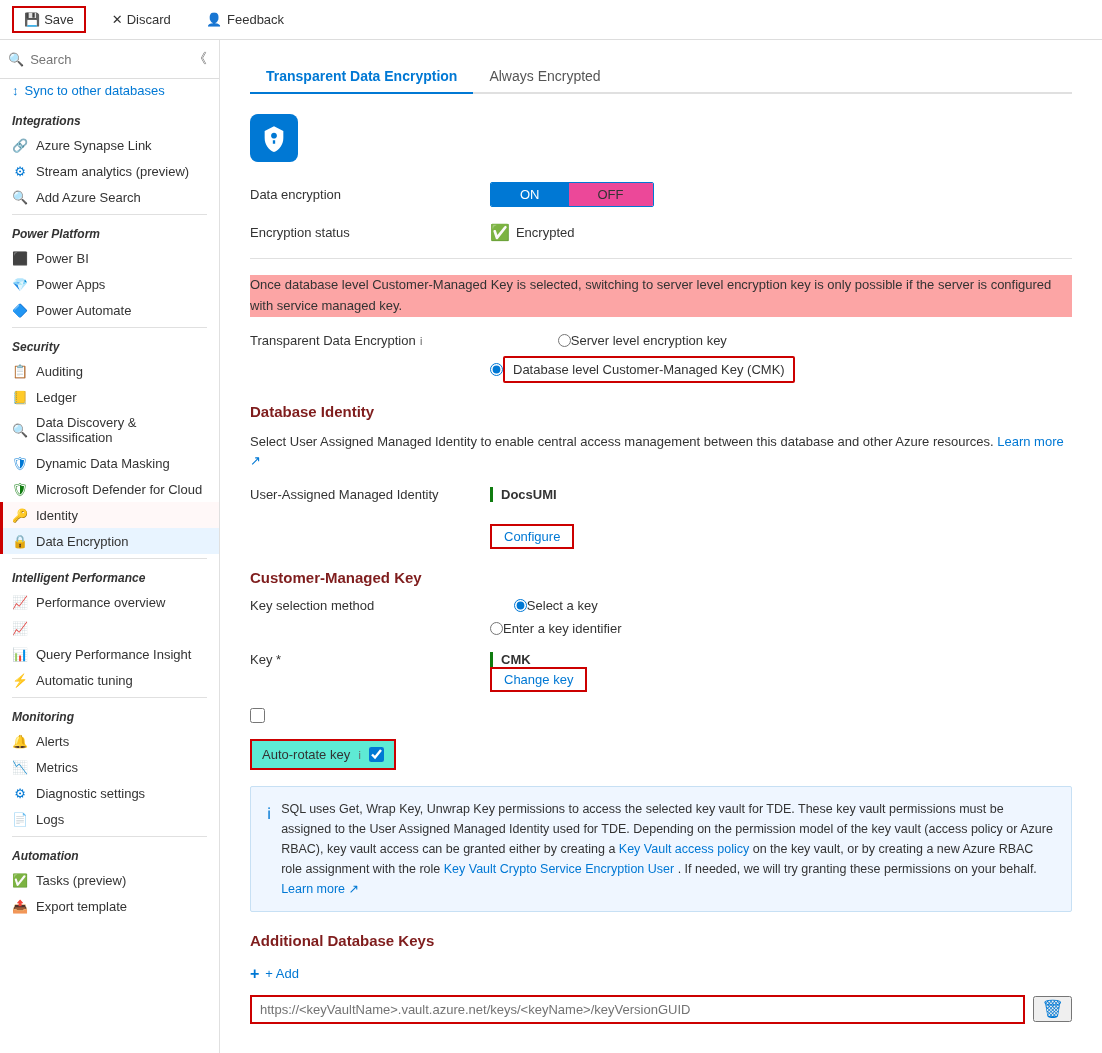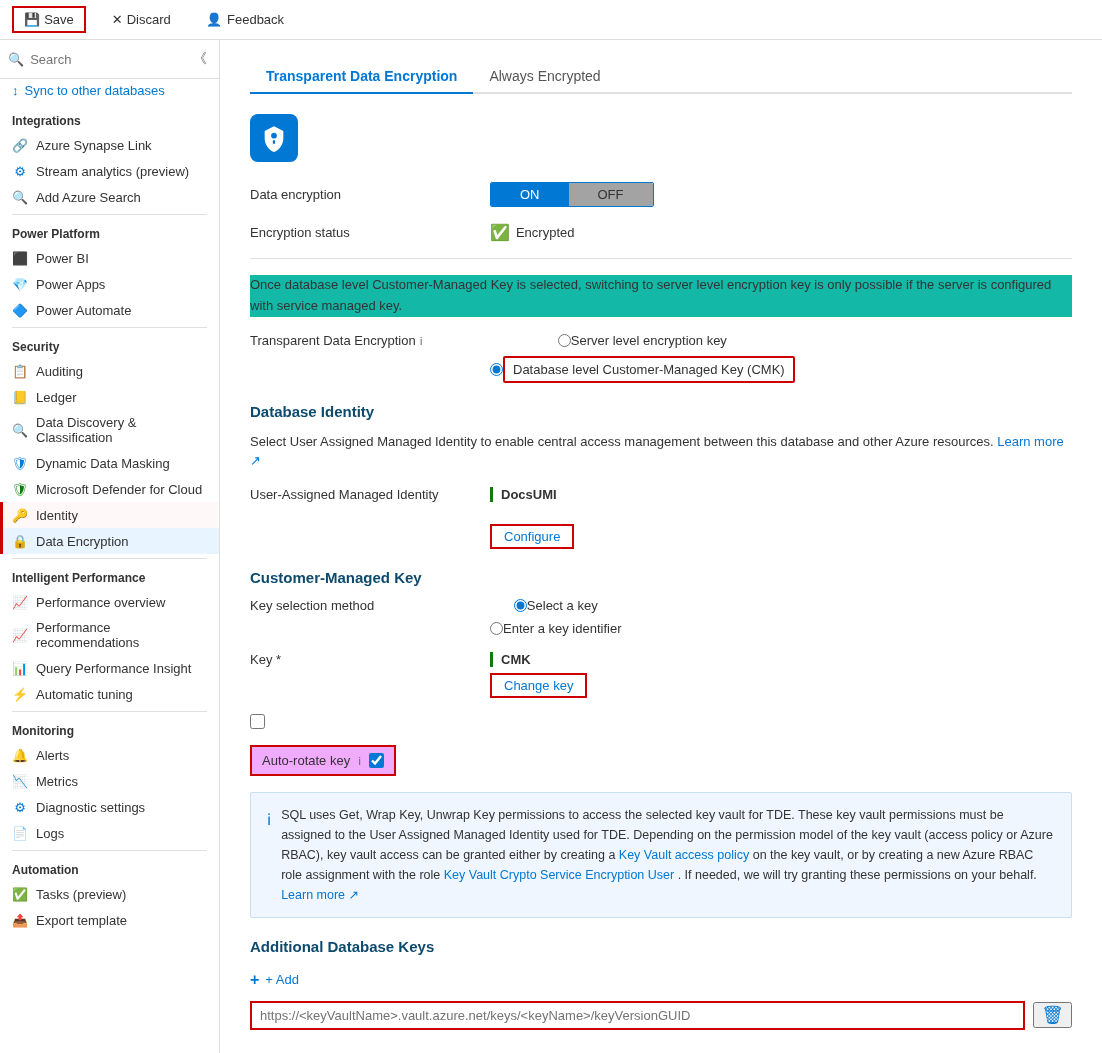--- a/index.html
+++ b/index.html
@@ -33,21 +33,21 @@
       border-bottom: 1px solid #ddd; margin-bottom: 4px;
     }
     .sidebar-search input {
       border: none; outline: none; font-size: 13px; flex: 1; color: #555;
     }
     .sidebar-sync {
       padding: 4px 12px 8px; color: #0078d4; cursor: pointer; font-size: 13px;
       display: flex; align-items: center; gap: 6px;
     }
     .sidebar-section-label {
-      font-weight: 600; font-size: 12px; padding: 8px 12px 4px; color: #333;
+      font-weight: 600; font-size: 12px; padding: 8px 12px 4px; color: #333; font-style: italic;
     }
     .sidebar-item {
       display: flex; align-items: center; gap: 8px; padding: 5px 12px;
       cursor: pointer; font-size: 13px; color: #333;
     }
     .sidebar-item.active { background: #e8f4ff; font-weight: 500; }
     .sidebar-item.highlighted { background: #fff3f3; border-left: 3px solid #c00; padding-left: 9px; }
     .sidebar-icon { width: 16px; height: 16px; display: inline-flex; align-items: center; justify-content: center; flex-shrink: 0; }
     .sidebar-divider { border: none; border-top: 1px solid #e0e0e0; margin: 4px 12px; }
 
@@ -79,21 +79,21 @@
     }
     .field-label { width: 220px; font-size: 13px; color: #333; flex-shrink: 0; }
     .field-value { display: flex; align-items: center; gap: 8px; }
 
     
     .toggle-group { display: flex; border: 1px solid #0078d4; border-radius: 2px; overflow: hidden; }
     .toggle-btn {
       padding: 4px 29px; font-size: 13px; cursor: pointer; border: none;
     }
     .toggle-btn.on { background: #0078d4; color: #fff; }
-    .toggle-btn.off { background: #a3a3a3; color: #333; }
+    .toggle-btn.off { background: #ec4899; color: #333; }
 
     
     .status-encrypted { display: flex; align-items: center; gap: 6px; color: #333; }
     .check-circle { color: #107c10; font-size: 16px; }
 
     
     hr { border: none; border-top: 1px solid #e0e0e0; margin: 16px 0; }
 
     
     .info-text { font-size: 13px; color: #333; line-height: 1.6; margin-bottom: 16px; background: #fafafa; padding: 10px; }
@@ -101,21 +101,21 @@
     
     .radio-group { display: flex; flex-direction: column; gap: 8px; }
     .radio-item { display: flex; align-items: center; font-size: 13px; cursor: pointer; }
     .radio-item input[type=radio] { accent-color: #0078d4; }
     .radio-selected-box {
       border: 2px solid #c00; padding: 4px 8px; border-radius: 2px;
       display: inline-flex; align-items: center; gap: 6px;
     }
 
     
-    .section-header { font-size: 15px; font-weight: 600; color: #0c4a6e; margin-bottom: 12px; margin-top: 20px; }
+    .section-header { font-size: 15px; font-weight: 600; color: #7f1d1d; margin-bottom: 12px; margin-top: 20px; }
 
     
     .identity-value { border-left: 3px solid #107c10; padding-left: 8px; font-weight: 600; color: #333; }
 
     
     .configure-btn {
       display: inline-block; border: 2px solid #c00; padding: 3px 12px;
       color: #0078d4; background: #fff; cursor: pointer; font-size: 13px;
     }
 
@@ -124,21 +124,21 @@
 
     
     .change-key-btn {
       display: inline-block; border: 2px solid #c00; padding: 3px 12px;
       color: #0078d4; background: #fff; cursor: pointer; font-size: 13px;
     }
 
     
     .autorotate-box {
       border: 2px solid #c00; padding: 6px 10px; display: inline-flex; align-items: center; gap: 8px;
-      background: #f0abfc;
+      background: #5eead4;
     }
 
     
     .blue-info-box {
       background: #eff6ff; border: 1px solid #c7e0f4; border-radius: 2px;
       padding: 12px 16px; font-size: 12.5px; color: #333; line-height: 1.6;
       margin: 16px 0; display: flex; gap: 10px;
     }
     .blue-info-box .info-icon { color: #0078d4; font-size: 16px; flex-shrink: 0; margin-top: 2px; }
 
@@ -264,21 +264,20 @@
       </div>
       <hr class="sidebar-divider">
 
       <div class="sidebar-section-label">Intelligent Performance</div>
       <div class="sidebar-item">
         <span class="sidebar-icon" style="color:#0078d4;">📈</span>
         <span>Performance overview</span>
       </div>
       <div class="sidebar-item">
         <span class="sidebar-icon" style="color:#0078d4;">📈</span>
-        <span>Performance recommendations</span>
       </div>
       <div class="sidebar-item">
         <span class="sidebar-icon" style="color:#0078d4;">📊</span>
         <span>Query Performance Insight</span>
       </div>
       <div class="sidebar-item">
         <span class="sidebar-icon" style="color:#e8b400;">⚡</span>
         <span>Automatic tuning</span>
       </div>
       <hr class="sidebar-divider">
@@ -353,21 +352,21 @@
         <div class="status-encrypted">
           <span class="check-circle">✅</span>
           <span>Encrypted</span>
         </div>
       </div>
     </div>
 
     <hr>
 
     
-    <div class="info-text" style="background:#14b8a6; padding:0; margin-bottom:16px;">Once database level Customer-Managed Key is selected, switching to server level encryption key is only possible if the server is configured with service managed key.</div>
+    <div class="info-text" style="background:#fca5a5; padding:0; margin-bottom:16px;">Once database level Customer-Managed Key is selected, switching to server level encryption key is only possible if the server is configured with service managed key.</div>
 
     
     <div class="field-row" style="align-items:flex-start;">
       <div class="field-label" style="display:flex; align-items:center; gap:4px;">
         <span>Transparent Data Encryption</span>
         <span class="tooltip-icon">ℹ</span>
       </div>
       <div class="field-value radio-group">
         <label class="radio-item">
           <input type="radio" name="tde-type" style="">
@@ -413,21 +412,21 @@
           <input type="radio" name="key-method" style="">
           <span>Enter a key identifier</span>
         </label>
       </div>
     </div>
 
     
     <div class="field-row" style="align-items:flex-start;">
       <div class="field-label">Key *</div>
       <div>
-        <div class="key-value" style="margin-bottom:6px;">CMK</div>
+        <div class="key-value" style="">CMK</div>
         <button class="change-key-btn">Change key</button>
       </div>
     </div>
 
     
     <div class="field-row">
       <div class="field-value">
         <input type="checkbox" style="width: 15px; height: 15px; accent-color: rgb(204, 204, 204);">
       </div>
     </div>

